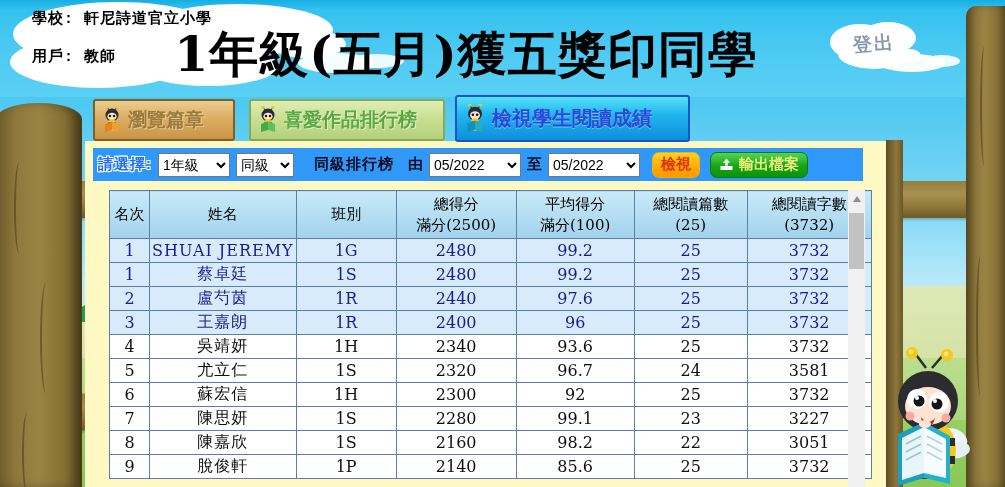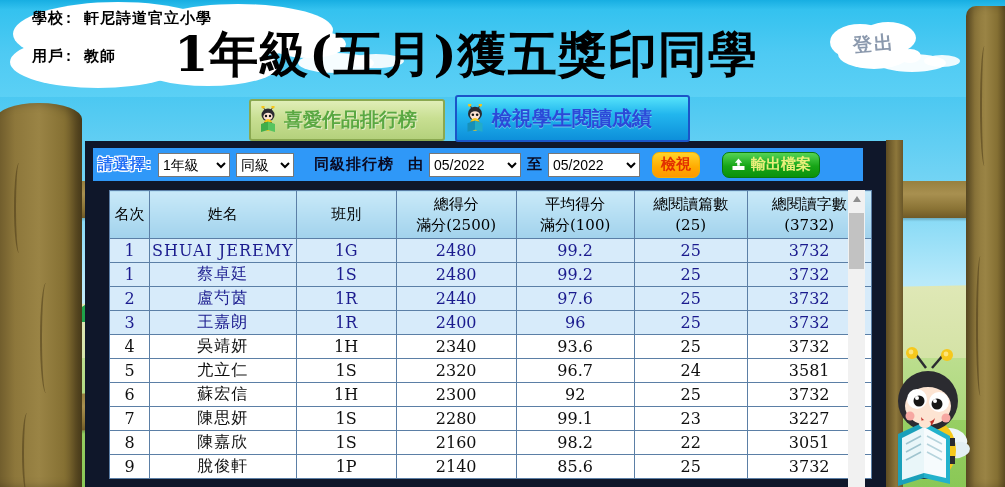--- a/index.html
+++ b/index.html
@@ -58,41 +58,41 @@
   .tab1 { left:93px; width:142px; background:linear-gradient(180deg,#eccd92 0%,#dcae62 45%,#c99549 100%);
          border:2px solid #7d5f28; color:#9b7a3a; text-shadow:1px 1px 0 rgba(255,255,255,.4); }
   .tab2 { left:249px; width:196px; background:linear-gradient(180deg,#e0eeb8 0%,#c8df92 45%,#b4d17c 100%);
          border:2px solid #8aa850; color:#5aa842; text-shadow:1px 1px 0 rgba(255,255,255,.5); }
   .tab3 { left:455px; top:95px; width:235px; height:47px;
          background:linear-gradient(180deg,#55e2fa 0%,#22b6ee 40%,#0d8fda 100%);
          border:2px solid #1b55c8; color:#2b49d8; font-size:20px; text-shadow:0 1px 0 rgba(255,255,255,.35);align-items:center; }
   .bee-mini { flex:0 0 auto; }
 
   
-  .panel { position:absolute; left:85px; top:141px; width:801px; height:346px; background:#0f172a; z-index:3; }
+  .panel { position:absolute; left:85px; top:141px; width:801px; height:346px; background:#fef9c3; z-index:3; }
 
   
   .filterbar { position:absolute; left:8px; top:7px; width:770px; height:33px; background:#2f98f8;
          display:flex; align-items:center; padding:0 5px; gap:6px; }
   .prompt { color:#1f6ef5; font-size:15px; font-weight:700; letter-spacing:1px;
          text-shadow:-1px -1px 0 #fff,1px -1px 0 #fff,-1px 1px 0 #fff,1px 1px 0 #fff,0 1px 0 #fff,0 -1px 0 #fff; }
   .fsel { height:24px; font-size:14px; border:1px solid #777; background:#fff; font-family:"Liberation Sans",sans-serif; }
   .sel-grade { width:72px; }
   .sel-scope { width:58px; }
   .sel-date { width:92px; }
   .flabel { color:#0a0a22; font-size:15px; font-weight:700; font-family:"DejaVu Serif","Liberation Serif",serif; white-space:nowrap; }
   .flabel.rank-title { margin-left:14px; margin-right:8px; letter-spacing:1px; }
   .btn { height:26px; border-radius:7px; font-size:15px; font-weight:700; cursor:pointer;
          display:flex; align-items:center; padding:0 8px; white-space:nowrap;
          font-family:"DejaVu Serif","Liberation Serif",serif; }
   .btn-orange { background:linear-gradient(180deg,#ffd32a 0%,#ffaa00 60%,#ff9800 100%);
          border:1px solid #f5b000; color:#e23000; }
   .btn-view { margin-left:6px; }
   .btn-green { background:linear-gradient(180deg,#55d455 0%,#17a517 55%,#0b910b 100%);
-         border:1px solid #0a7a0a; color:#e9ef7a; gap:5px; margin-left:16px; }
+         border:1px solid #0a7a0a; color:#e9ef7a; gap:5px; margin-left:4px; }
 
   
   .rank-table { position:absolute; left:24px; top:49px; border-collapse:collapse; table-layout:fixed;
          font-family:"DejaVu Serif","Liberation Serif",serif; }
   .rank-table th { background:linear-gradient(180deg,#c9e9f8 0%,#b3ddf2 55%,#a2d2ec 100%);
          border:1px solid #5b7fa6; color:#000; font-weight:400; font-size:15px; height:48px;
          line-height:1.35; text-align:center; padding:0 2px; }
   .rank-table td { border:1px solid #5b7fa6; height:24px; text-align:center; font-size:16px; padding:0 2px;
          overflow:hidden; white-space:nowrap; }
   tr.row-hi td { background:#d7ebfa; color:#1b1b8e; }
@@ -157,20 +157,38 @@
       <ellipse cx="84" cy="38" rx="11" ry="7" fill="#ffffff"></ellipse>
     </svg>
     <div class="logout-text">登出</div>
   </div>
 
   <div class="post-right wood">
     <div class="streak" style="left:14px;top:40px;width:9px;height:120px;"></div>
     <div class="streak" style="left:10px;top:250px;width:9px;height:140px;"></div>
   </div>
 
+  <div class="tab tab1">
+    <svg class="bee-mini" width="22" height="28" viewBox="0 0 22 28">
+      <line x1="8" y1="4" x2="6" y2="1" stroke="#333" stroke-width="1"></line>
+        <line x1="14" y1="4" x2="16" y2="1" stroke="#333" stroke-width="1"></line>
+      <circle cx="6" cy="1" r="1.6" fill="#f5c518"></circle>
+        <circle cx="16" cy="1" r="1.6" fill="#f5c518"></circle>
+      <circle cx="11" cy="9" r="6.5" fill="#2b2b30"></circle>
+      <ellipse cx="11" cy="10.5" rx="4.6" ry="3.8" fill="#fde3d3"></ellipse>
+      <circle cx="9" cy="10" r="1.2" fill="#111"></circle>
+        <circle cx="13" cy="10" r="1.2" fill="#111"></circle>
+      <ellipse cx="11" cy="19" rx="4.5" ry="6" fill="#f5c518"></ellipse>
+      <rect x="7" y="16.5" width="8" height="1.8" fill="#2b2b30"></rect>
+        <rect x="7" y="20" width="8" height="1.8" fill="#2b2b30"></rect>
+      <path d="M4 18 L11 15.5 L11 24 L4 26 Z" fill="#e8831a"></path>
+        <path d="M18 18 L11 15.5 L11 24 L18 26 Z" fill="#f0a030"></path>
+    </svg>
+    <span>瀏覽篇章</span>
+  </div>
   <div class="tab tab2">
     <svg class="bee-mini" width="22" height="28" viewBox="0 0 22 28">
       <line x1="8" y1="4" x2="6" y2="1" stroke="#333" stroke-width="1"></line>
         <line x1="14" y1="4" x2="16" y2="1" stroke="#333" stroke-width="1"></line>
       <circle cx="6" cy="1" r="1.6" fill="#f5c518"></circle>
         <circle cx="16" cy="1" r="1.6" fill="#f5c518"></circle>
       <circle cx="11" cy="9" r="6.5" fill="#2b2b30"></circle>
       <ellipse cx="11" cy="10.5" rx="4.6" ry="3.8" fill="#fde3d3"></ellipse>
       <circle cx="9" cy="10" r="1.2" fill="#111"></circle>
         <circle cx="13" cy="10" r="1.2" fill="#111"></circle>

